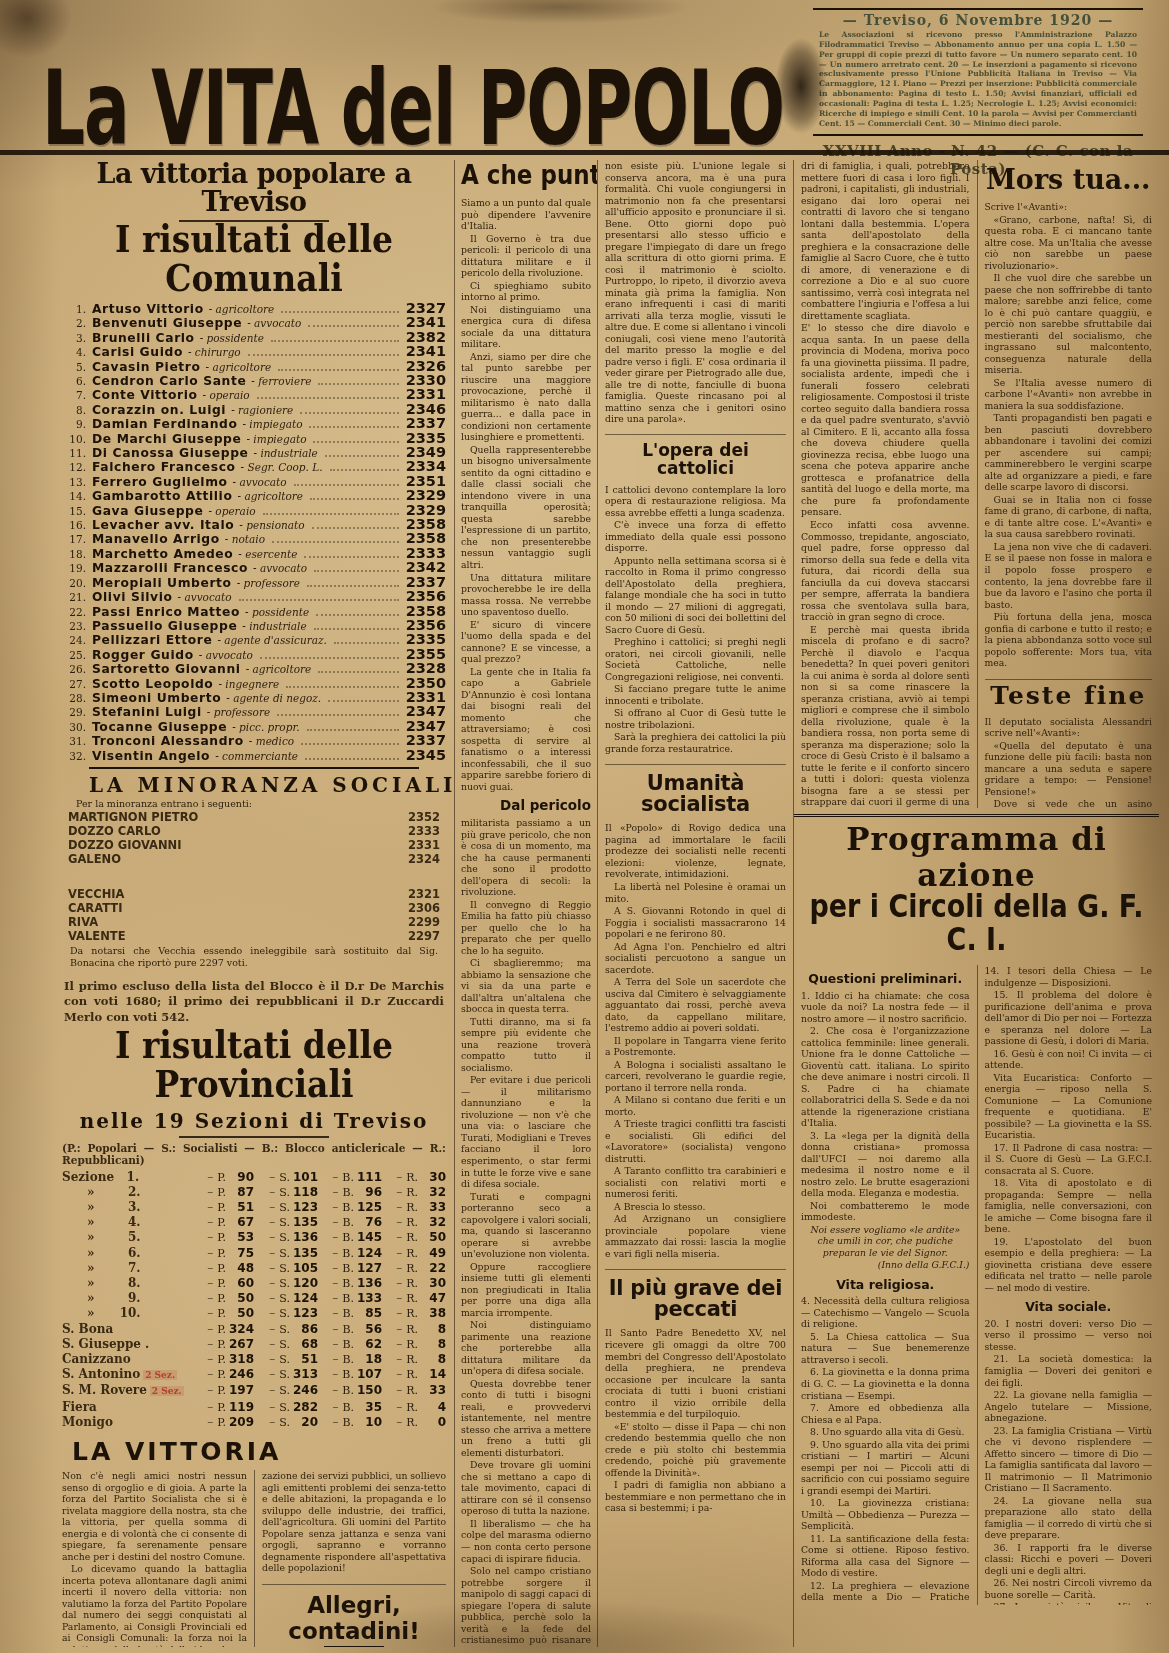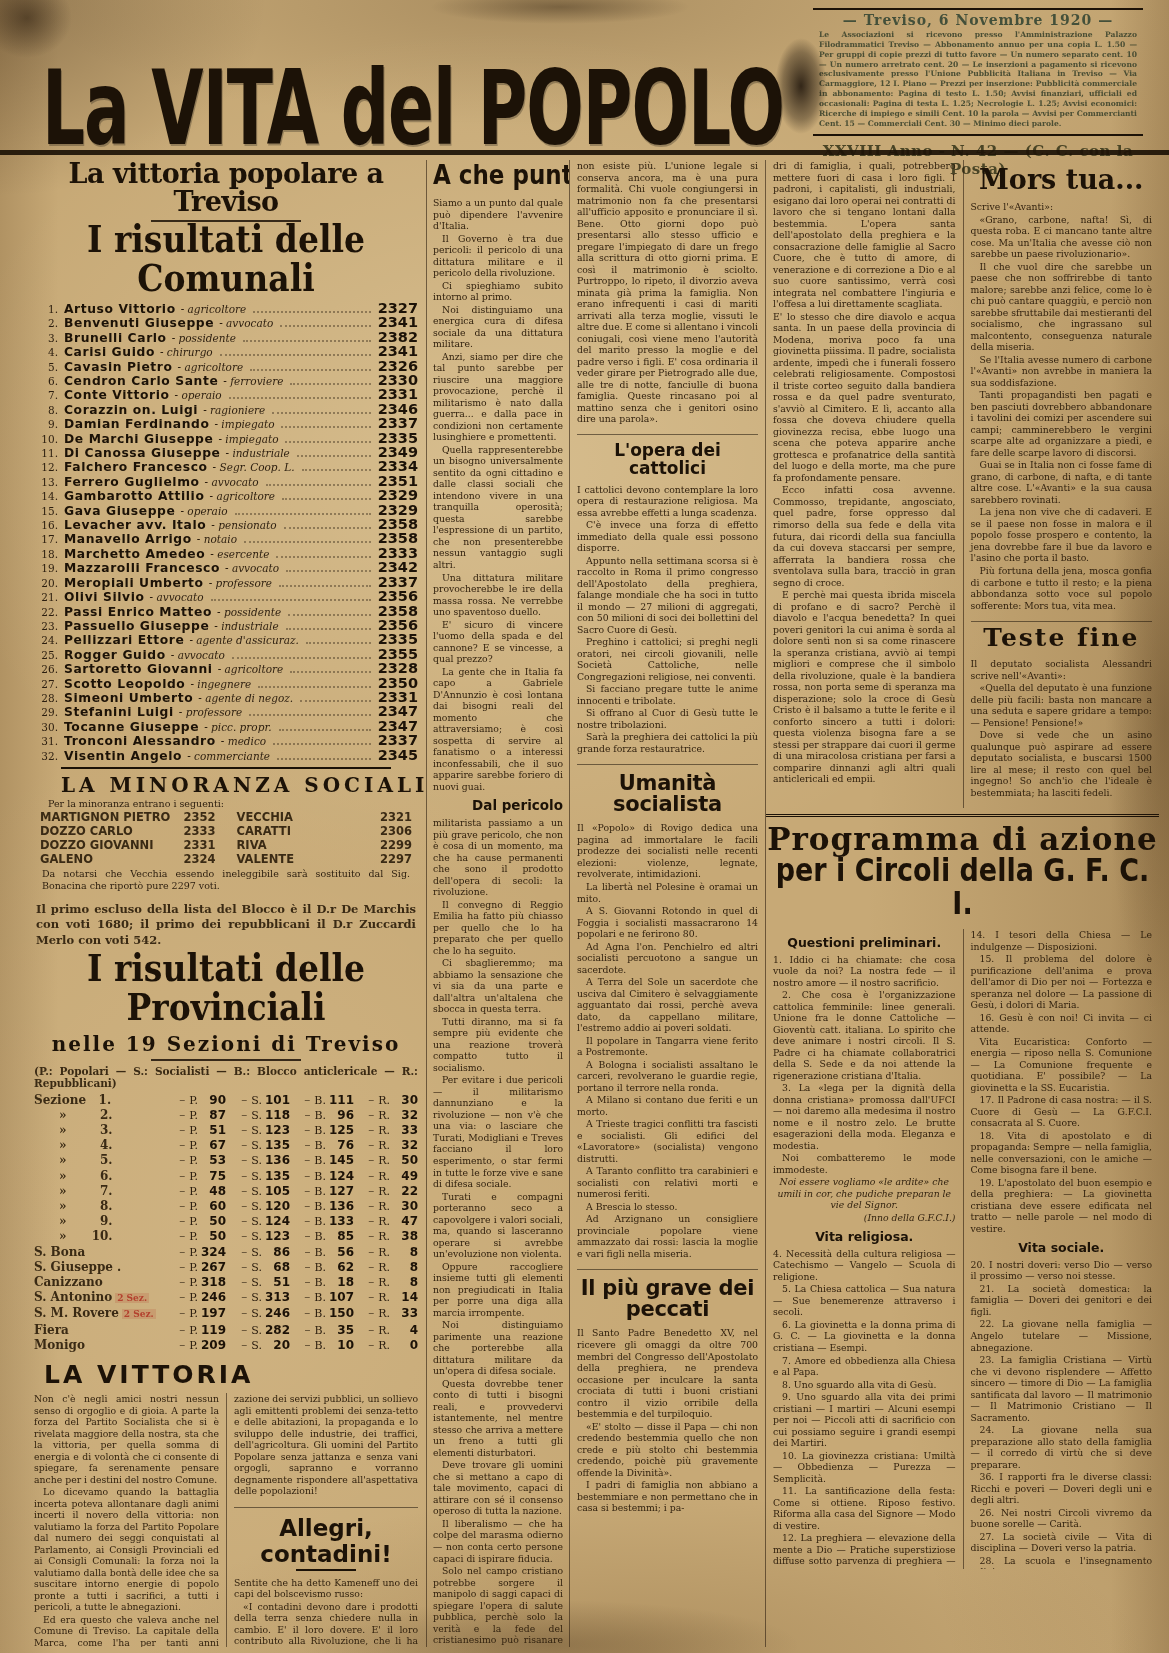--- a/index.html
+++ b/index.html
@@ -42,21 +42,21 @@
   .info-box{border-top:2px solid var(--head); border-bottom:2px solid var(--head); padding:2px 6px 5px;}
   .dateline{text-align:center; font-weight:bold; font-size:14px; color:var(--green); letter-spacing:1px; margin-bottom:2px;}
   .dateline::before{content:"—  ";} .dateline::after{content:"  —";}
   .info-text{font-size:7.6px; line-height:1.3; text-align:justify; color:#4a4e34; font-weight:bold;}
   .issue-line{margin-top:6px; text-align:center; font-weight:bold; font-size:15px; color:#4a4526; letter-spacing:.5px;}
   .mast-rule{position:absolute; left:0; top:150px; width:100%; height:5px; background:var(--head); opacity:.92;}
 
   
   .content{position:absolute; left:34px; top:160px; right:10px; bottom:6px; display:flex;}
   .col{overflow:hidden; height:100%;}
-  .colA{width:392px; padding-right:8px;}
+  .colA{width:392px; padding-right:8px;margin-left:28px;}
   .colB{width:143px; padding:0 6px; border-left:1px solid rgba(45,30,15,.6);}
   .colC{width:196px; padding:0 7px; border-left:1px solid rgba(45,30,15,.6);}
   .colR{flex:1; border-left:1px solid rgba(45,30,15,.6); display:flex; flex-direction:column;}
   .right-top{display:flex; height:648px; overflow:hidden;}
   .rcol{width:50%; padding:0 7px; overflow:hidden;}
   .rcolE{border-left:1px solid rgba(45,30,15,.6);}
 
   
   .blk{font-size:9.3px; line-height:1.24; text-align:justify; text-indent:9px; margin-bottom:1px; color:#32220f;}
   .c-first{text-indent:0;}
@@ -90,21 +90,21 @@
   .cand-name{font-family:"DejaVu Sans","Liberation Sans",sans-serif; font-weight:bold; font-size:12.3px;
              letter-spacing:.6px; color:var(--head); white-space:nowrap;}
   .cand-role{font-style:italic; font-size:10.5px; margin-left:5px; white-space:nowrap;}
   .cand-role::before{content:"-  ";}
   .cand-fill{flex:1; border-bottom:2px dotted rgba(42,29,15,.40); margin:0 7px 3px;}
   .cand-votes{font-weight:bold; font-size:14.5px; color:var(--head); font-family:"DejaVu Sans","Liberation Sans",sans-serif;}
   .min-title{text-align:center; font-weight:bold; font-size:20px; letter-spacing:4px; color:var(--head);
              border-top:2px solid var(--head); width:330px; margin:4px auto 1px; padding-top:4px;
              font-family:"DejaVu Serif","Liberation Serif",serif; white-space:nowrap;}
   .min-intro{font-size:9.5px; margin:0 0 1px 14px;}
-  .min-grid{display:flex; gap:21px; padding:0 6px;}
+  .min-grid{display:flex; gap:21px; padding:0 6px;flex-direction:column;}
   .min-col{flex:1;}
   .min-row{display:flex; justify-content:space-between; font-weight:bold; font-size:11.5px; line-height:14px;
            font-family:"DejaVu Sans","Liberation Sans",sans-serif; color:#3a2a14;}
   .min-note{font-size:9.5px; line-height:1.25; margin:2px 8px 0; text-align:justify;}
   .excluded{font-size:11.5px; line-height:1.35; margin:10px 2px 6px; text-align:justify; font-weight:bold; color:#3a2a14;}
   .prov-t{margin-top:2px;}
   .prov-sub{text-align:center; font-weight:bold; font-size:20px; letter-spacing:2px; color:var(--head);
             font-family:"DejaVu Serif","Liberation Serif",serif; margin-top:2px;}
   .prov-legend{font-size:10.5px; margin:4px 0 4px; text-align:justify; font-weight:bold; color:#3a2a14;}
   .prov-table{margin-bottom:4px;}

